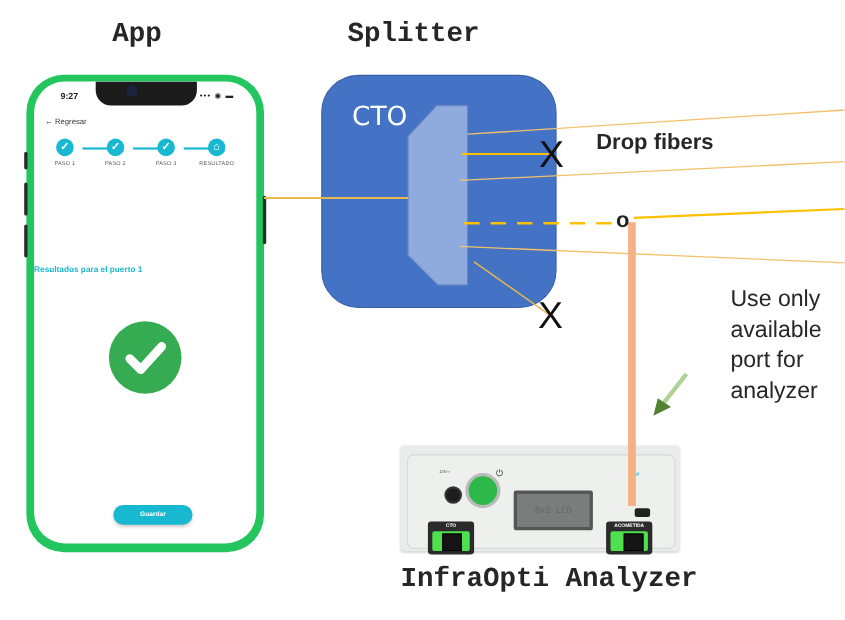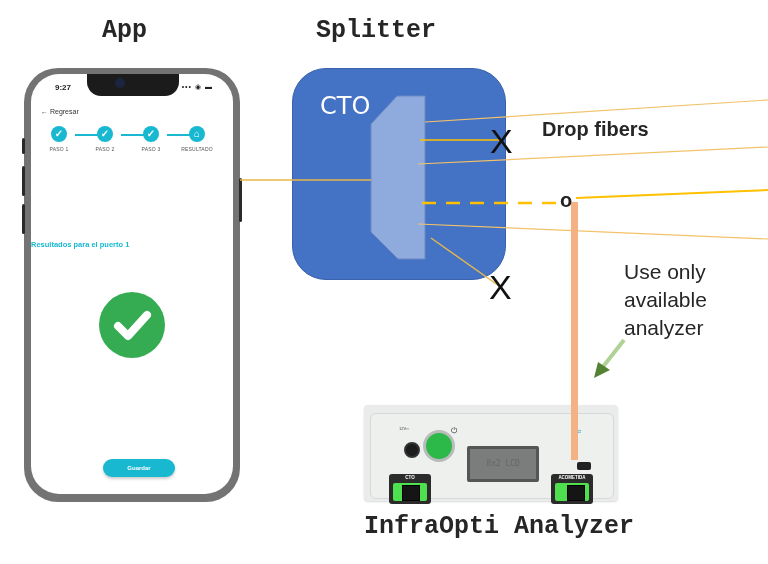--- a/index.html
+++ b/index.html
@@ -2,21 +2,21 @@
 <html><head>
 <meta charset="utf-8">
 <style>
   html, body { margin:0; padding:0; background:#ffffff; }
   body { width:768px; height:564px; position:relative; overflow:hidden; font-family:"Liberation Sans", sans-serif; }
   .abs { position:absolute; }
   .heading { font-family:Liberation Mono, monospace; font-weight:bold; color:#262626; font-size:25px; }
   #lines-svg { position:absolute; left:0; top:0; width:768px; height:564px; z-index:3; pointer-events:none; }
 
   
-  .phone { left:24px; top:68px; width:216px; height:434px; background:#737373; border-radius:34px; z-index:2; }
+  .phone { left:24px; top:68px; width:216px; height:434px; background:#22c55e; border-radius:34px; z-index:2; }
   .phone-screen { position:absolute; left:7px; top:6px; width:202px; height:420px; background:#ffffff; border-radius:28px; overflow:hidden; }
   .notch { position:absolute; left:56px; top:0; width:92px; height:22px; background:#1b1b1b; border-bottom-left-radius:14px; border-bottom-right-radius:14px; }
   .cam { position:absolute; left:28px; top:4px; width:10px; height:10px; border-radius:50%; background:#1c2540; }
   .side-btn { position:absolute; background:#2a2a2a; width:3px; border-radius:2px; }
   .time { position:absolute; left:24px; top:9px; font-size:8px; font-weight:bold; color:#222; }
   .status-icons { position:absolute; right:20px; top:9px; font-size:7px; color:#222; letter-spacing:1px; }
   .back { position:absolute; left:10px; top:34px; font-size:7px; color:#333; }
   .stepper { position:absolute; left:14px; top:52px; width:180px; height:40px; }
   .step { position:absolute; top:0; width:40px; text-align:center; }
   .step .dot { width:16px; height:16px; border-radius:50%; background:#18b8d1; margin:0 auto; color:#fff; font-size:10px; line-height:16px; font-weight:bold; }
@@ -25,21 +25,21 @@
   .result-title { position:absolute; left:0; width:202px; top:166px; text-align:left; font-size:7.5px; font-weight:bold; color:#18b8d1; }
   .check-circle { position:absolute; left:68px; top:218px; width:66px; height:66px; border-radius:50%; background:#36ac52; }
   .save-btn { position:absolute; left:72px; top:385px; width:72px; height:18px; border-radius:9px; background:#18b8d1; color:#fff; font-size:6px; font-weight:bold; text-align:center; line-height:18px; box-shadow:0 2px 3px rgba(0,0,0,0.2); }
 
   
   .cto-box { left:292px; top:68px; width:212px; height:210px; background:#4472c4; border-radius:34px; border:1px solid #3a62ab; z-index:1; }
   .cto-label { left:320px; top:92px; color:#ffffff; font-size:24px; font-family:"DejaVu Sans", sans-serif; z-index:2; }
   .splitter-shape { position:absolute; left:0; top:0; z-index:2; }
 
   .drop-label { left:542px; top:118px; font-size:20px; font-weight:bold; color:#262626; z-index:4; }
-  .note { left:624px; top:258px; font-size:21px; line-height:28px; color:#262626; z-index:4; }
+  .note { left:664px; top:258px; font-size:21px; line-height:28px; color:#262626; z-index:4; }
   .x-mark { font-family:"Liberation Sans", sans-serif; font-size:34px; color:#111; z-index:5; }
 
   
   .analyzer { left:364px; top:405px; width:254px; height:96px; background:#e9ecea; border-radius:4px; box-shadow:0 1px 2px rgba(0,0,0,0.15); z-index:2; }
   .analyzer-inner { position:absolute; left:6px; top:8px; width:242px; height:84px; border:1px solid #d6d9d7; border-radius:6px; background:#eef0ee; }
   .power-jack { position:absolute; left:33px; top:28px; width:12px; height:12px; border-radius:50%; background:#1d1d1d; border:2px solid #333; }
   .jack-lbl { position:absolute; left:28px; top:12px; font-size:4px; color:#444; line-height:5px; }
   .power-btn { position:absolute; left:52px; top:16px; width:26px; height:26px; border-radius:50%; background:#2db84a; border:3px solid #b9bcba; }
   .power-icon { position:absolute; left:80px; top:12px; font-size:8px; color:#333; }
   .lcd { position:absolute; left:96px; top:32px; width:66px; height:30px; background:#7b7d7c; border:3px solid #555; border-radius:2px; color:#656766; font-family:"DejaVu Sans Mono", monospace; font-size:8px; text-align:center; line-height:30px; }
@@ -126,20 +126,21 @@
 </svg>
 
 <div class="abs x-mark" style="left:490px; top:122px;">X</div>
 <div class="abs x-mark" style="left:489px; top:268px;">X</div>
 <div class="abs" style="left:560px; top:189px; font-size:20px; font-weight:bold; color:#222; z-index:5;">o</div>
 
 <div class="abs drop-label">Drop fibers</div>
 <div class="abs note">
   <div>Use only</div>
   <div>available</div>
+  <div>port for</div>
   <div>analyzer</div>
 </div>
 
 <div class="abs analyzer">
   <div class="analyzer-inner">
     <div class="jack-lbl">12V⎓</div>
     <div class="power-jack"></div>
     <div class="power-btn"></div>
     <div class="power-icon">⏻</div>
     <div class="lcd">8x2 LCD</div>

